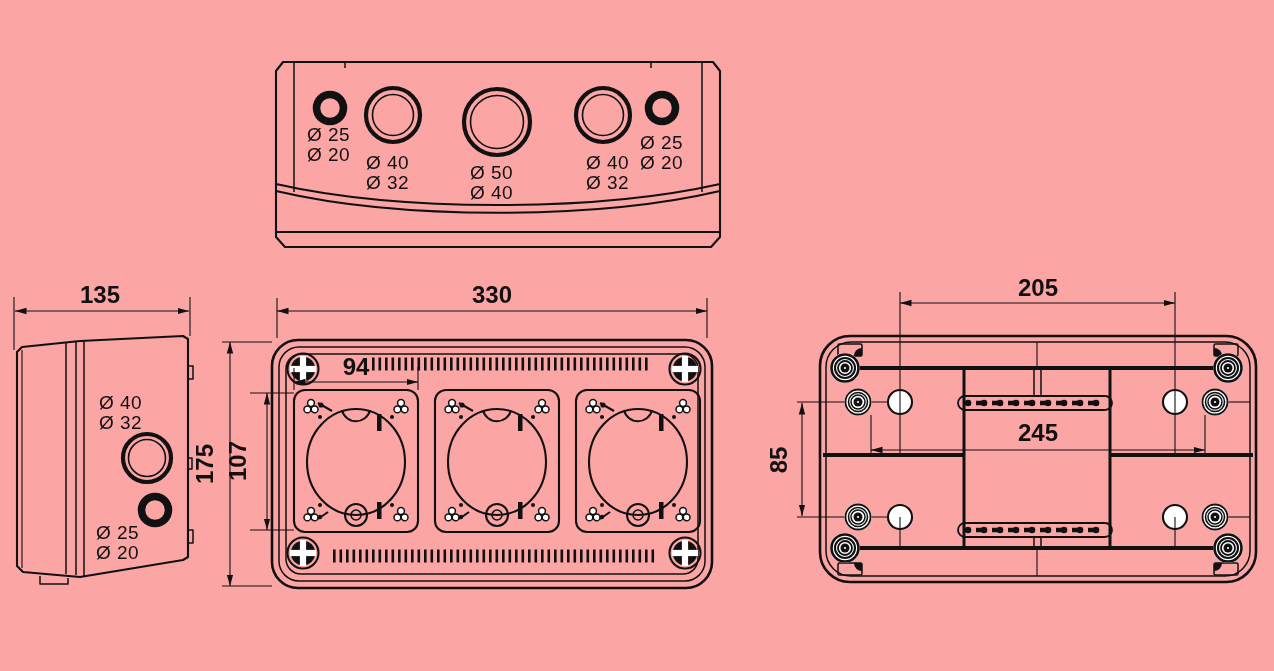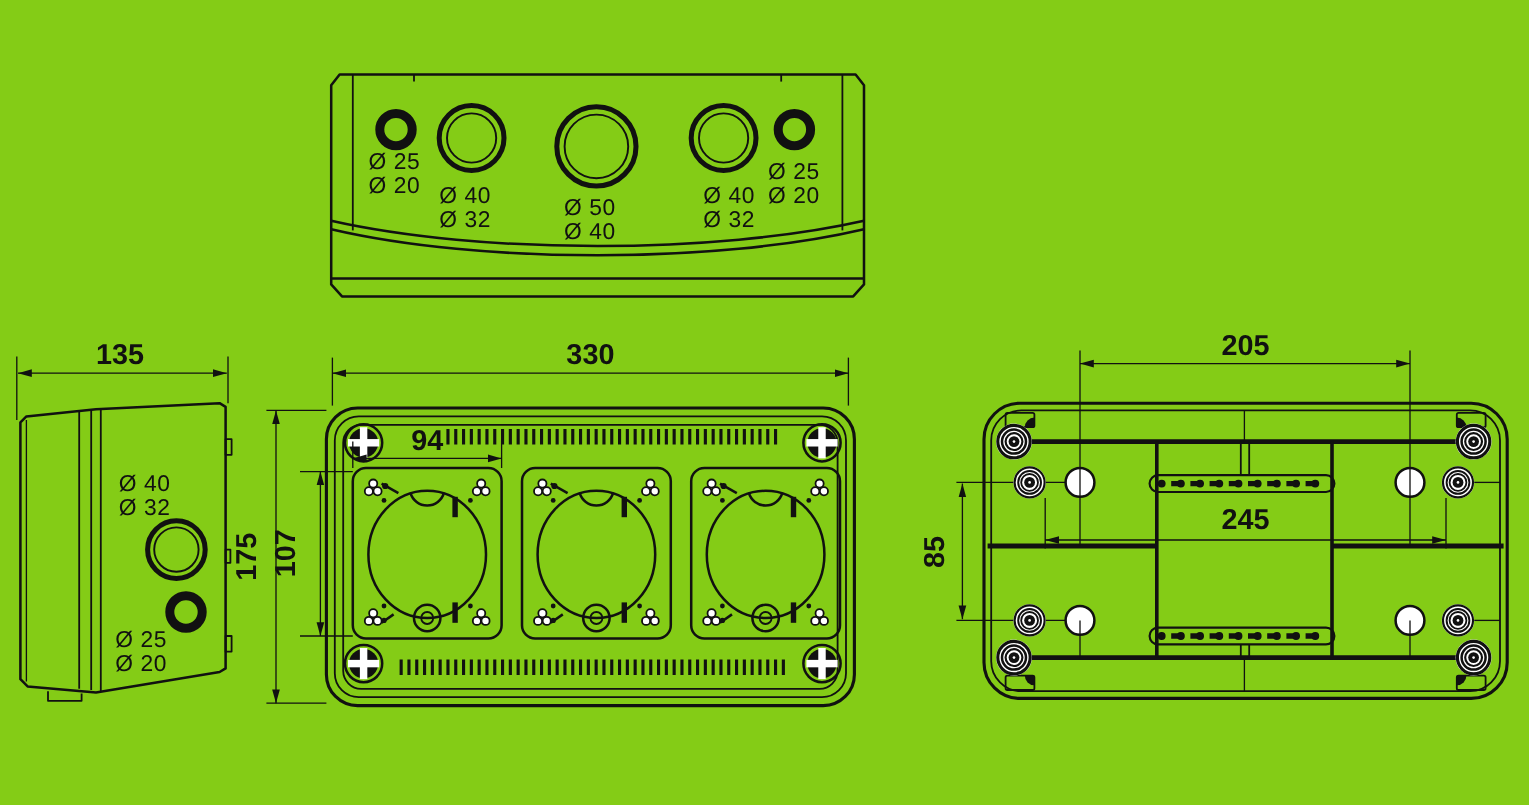--- a/index.html
+++ b/index.html
@@ -1,16 +1,16 @@
 <!DOCTYPE html>
 <html><head>
 <meta charset="utf-8">
 <style>
   html,body{margin:0;padding:0;background:#fff;}
-  .canvas{width:1274px;height:671px;background:#84cc16;position:relative;overflow:hidden;}
+  .canvas{width:1274px;height:671px;background:#fca5a5;position:relative;overflow:hidden;}
   svg{display:block;}
   .s1{stroke:#111;stroke-width:1.1;fill:none;stroke-linejoin:round;}
   .s15{stroke:#111;stroke-width:1.5;fill:none;stroke-linejoin:round;}
   .s18{stroke:#111;stroke-width:1.8;fill:none;stroke-linejoin:round;}
   .s2{stroke:#111;stroke-width:2.1;fill:none;stroke-linejoin:round;}
   .s25{stroke:#111;stroke-width:2.6;fill:none;stroke-linejoin:round;}
   .s3{stroke:#111;stroke-width:3;fill:none;}
   .s4{stroke:#111;stroke-width:4;fill:none;}
   .r4{stroke:#111;stroke-width:4.2;fill:none;}
   .r16{stroke:#111;stroke-width:1.6;fill:none;}

